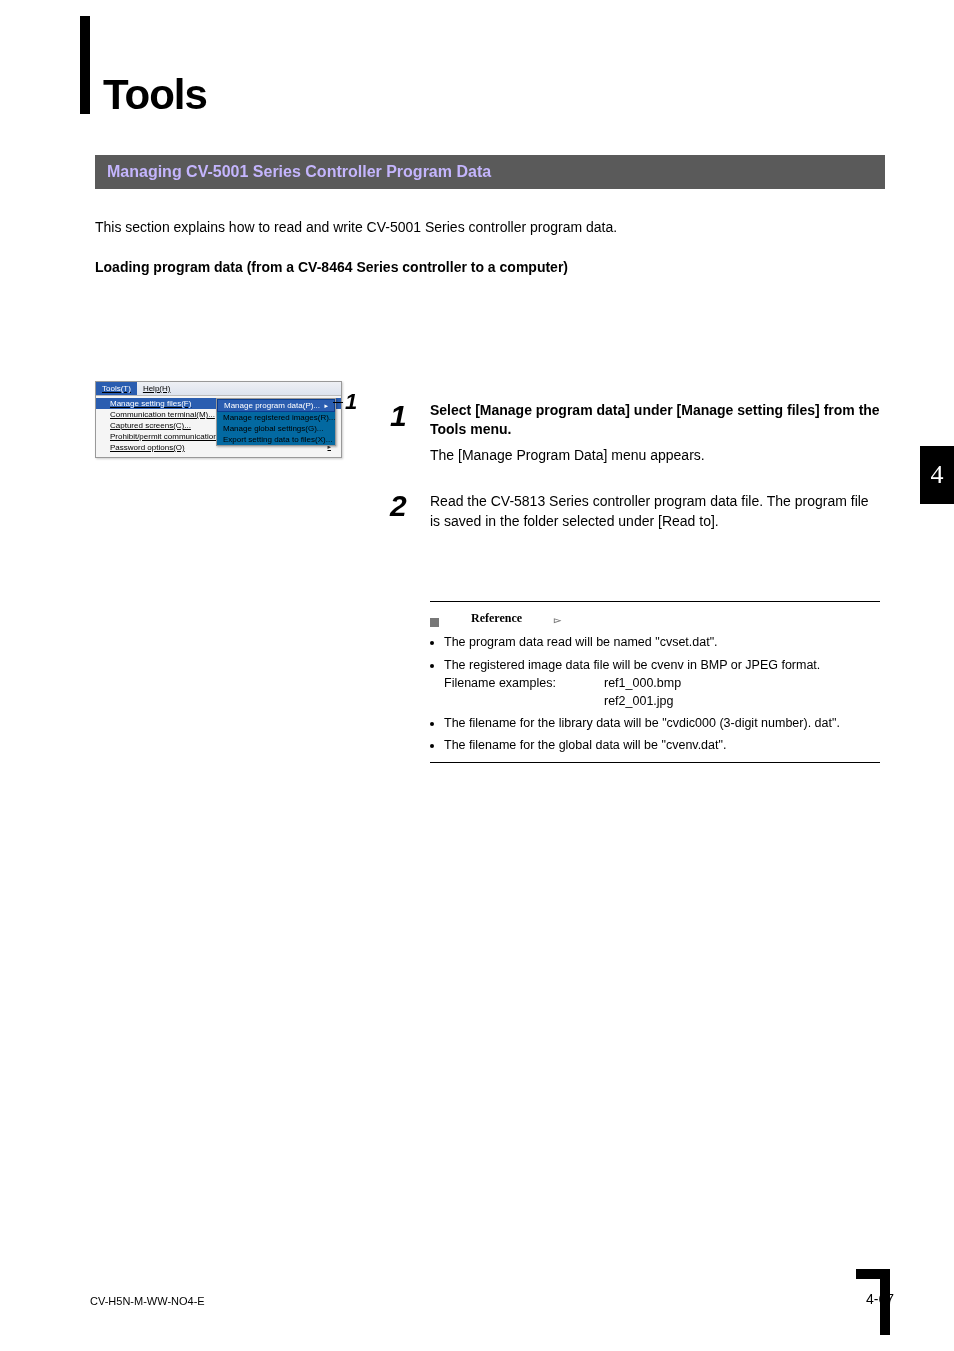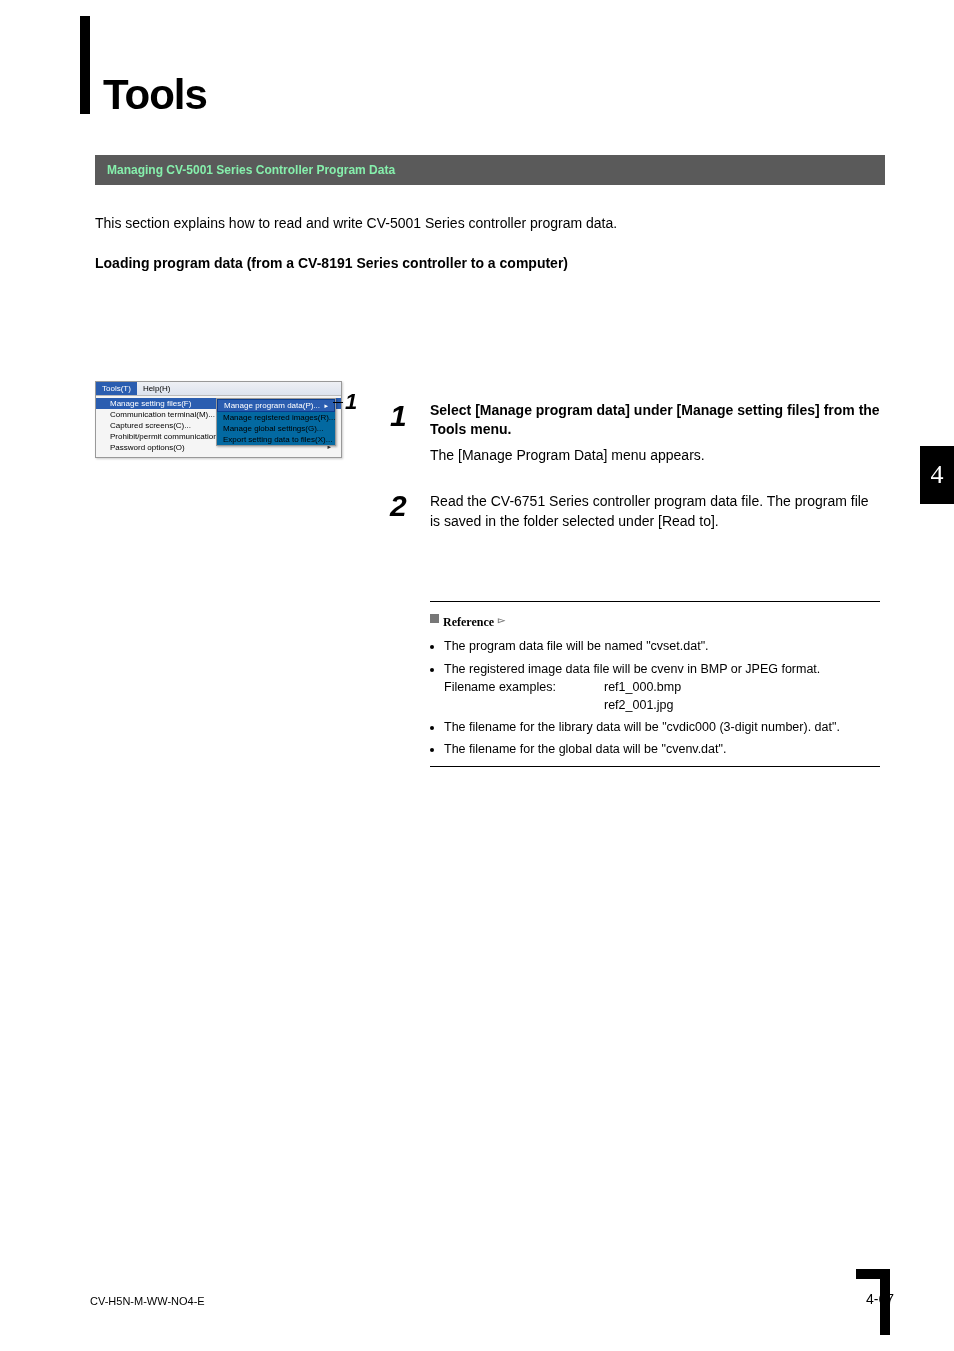--- a/index.html
+++ b/index.html
@@ -41,22 +41,22 @@
     letter-spacing: -1px;
   }
 
   .intro {
     font-size: 14px;
     margin: 0 0 60px 8px;
   }
 
   .section-bar {
     background: #5a5a5a;
-    color: #86efac;
-    font-size: 12px;
+    color: #c4b5fd;
+    font-size: 16px;
     font-weight: bold;
     padding: 8px 12px;
     margin: 0 0 30px 0;
   }
 
   .section-desc {
     font-size: 14px;
     margin: 0 0 24px 0;
   }
 
@@ -69,20 +69,21 @@
   
   .menu-figure {
     position: absolute;
     top: 365px;
     left: 95px;
     width: 245px;
     font-size: 8px;
     border: 1px solid #999;
     box-shadow: 1px 1px 2px rgba(0,0,0,.2);
     background:#fff;
+    text-decoration:underline;
   }
   .menubar {
     background: linear-gradient(#eef0f5,#dde3ee);
     display:flex;
     font-size:8px;
   }
   .menubar span {
     padding: 2px 6px;
   }
   .menubar .active-menu {
@@ -194,25 +195,26 @@
     width:450px;
     font-size:12.5px;
     line-height:1.45;
   }
   .reference-block .top-rule{
     border-top:1px solid #000;
     margin-bottom:8px;
   }
   .reference-label{
     display:inline-flex;
-    align-items:flex-start;
+    align-items:flex-end;
     font-family:"Times New Roman",serif;
     font-weight:bold;
     font-size:12px;
     margin-bottom:6px;
+    gap:28px;
   }
   .reference-label .sq{
     width:9px;height:9px;background:#777;margin-right:4px;
   }
   .reference-label .tri{
     margin-left:4px;
     font-size:9px;
     color:#777;
   }
   .reference-block ul{
@@ -284,21 +286,21 @@
 
 <div class="page">
 
   <div class="left-bar"></div>
 
   <div class="content">
     <h1 class="title">Tools</h1>
 
     <div class="section-bar">Managing CV-5001 Series Controller Program Data</div>
     <p class="section-desc">This section explains how to read and write CV-5001 Series controller program data.</p>
-    <p class="subheading">Loading program data (from a CV-8191 Series controller to a computer)</p>
+    <p class="subheading">Loading program data (from a CV-8464 Series controller to a computer)</p>
   </div>
 
   <div class="menu-figure">
     <div class="menubar">
       <span class="active-menu">Tools(T)</span>
       <span>Help(H)</span>
     </div>
     <div class="dropdown">
       <div class="item highlight">Manage setting files(F)</div>
       <div class="item">Communication terminal(M)...</div>
@@ -324,34 +326,34 @@
     <div class="step">
       <div class="num">1</div>
       <div class="body">
         <div class="instr">Select [Manage program data] under [Manage setting files] from the Tools menu.</div>
         <div class="result">The [Manage Program Data] menu appears.</div>
       </div>
     </div>
     <div class="step">
       <div class="num">2</div>
       <div class="body">
-        <div class="result">Read the CV-6751 Series controller program data file. The program file is saved in the folder selected under [Read to].</div>
+        <div class="result">Read the CV-5813 Series controller program data file. The program file is saved in the folder selected under [Read to].</div>
       </div>
     </div>
   </div>
 
   <div class="reference-block">
     <div class="top-rule"></div>
     <div class="reference-label">
       <span class="sq"></span>
       <span>Reference</span>
       <span class="tri">▻</span>
     </div>
     <ul>
-      <li>The program data file will be named "cvset.dat".</li>
+      <li>The program data read will be named "cvset.dat".</li>
       <li>
         <span>The registered image data file will be cvenv in BMP or JPEG format.</span>
         <div class="filename-row">
           <span class="label">Filename examples:</span>
           <span>ref1_000.bmp</span>
         </div>
         <div class="filename-row">
           <span class="label"></span>
           <span>ref2_001.jpg</span>
         </div>

